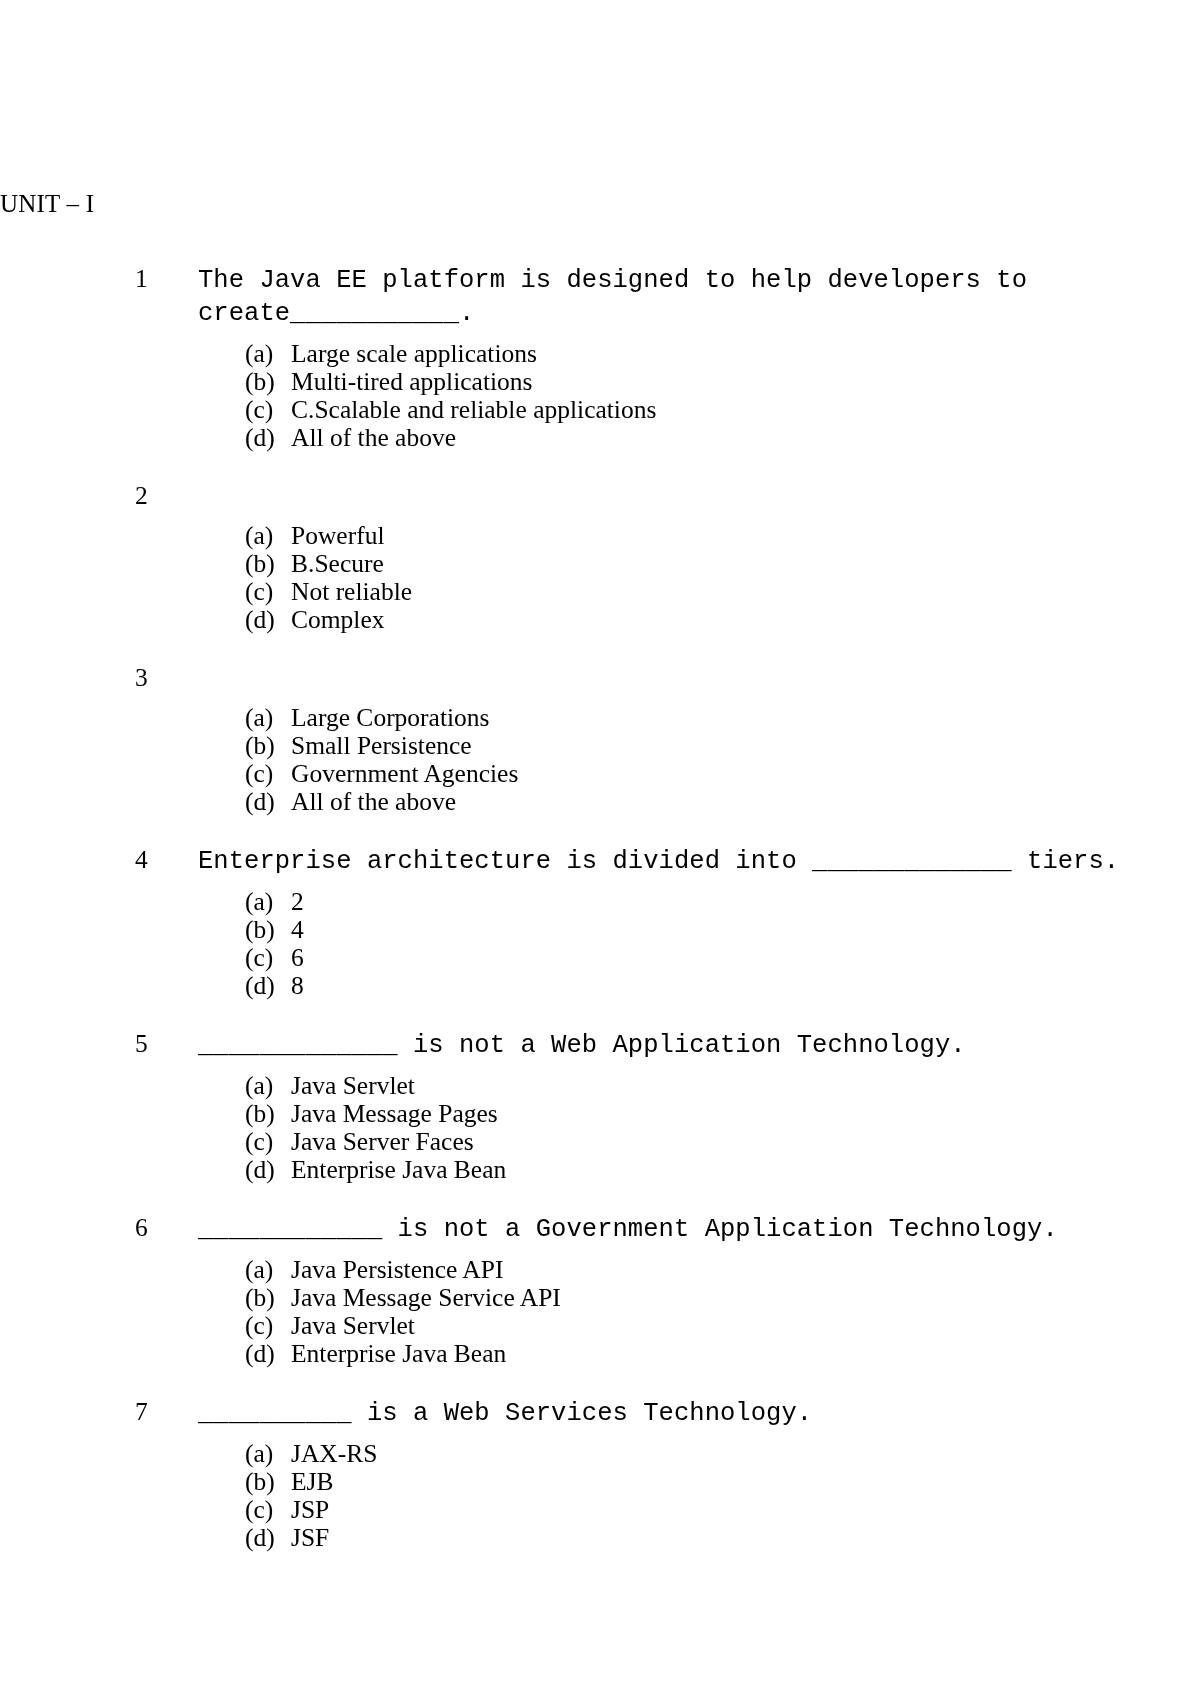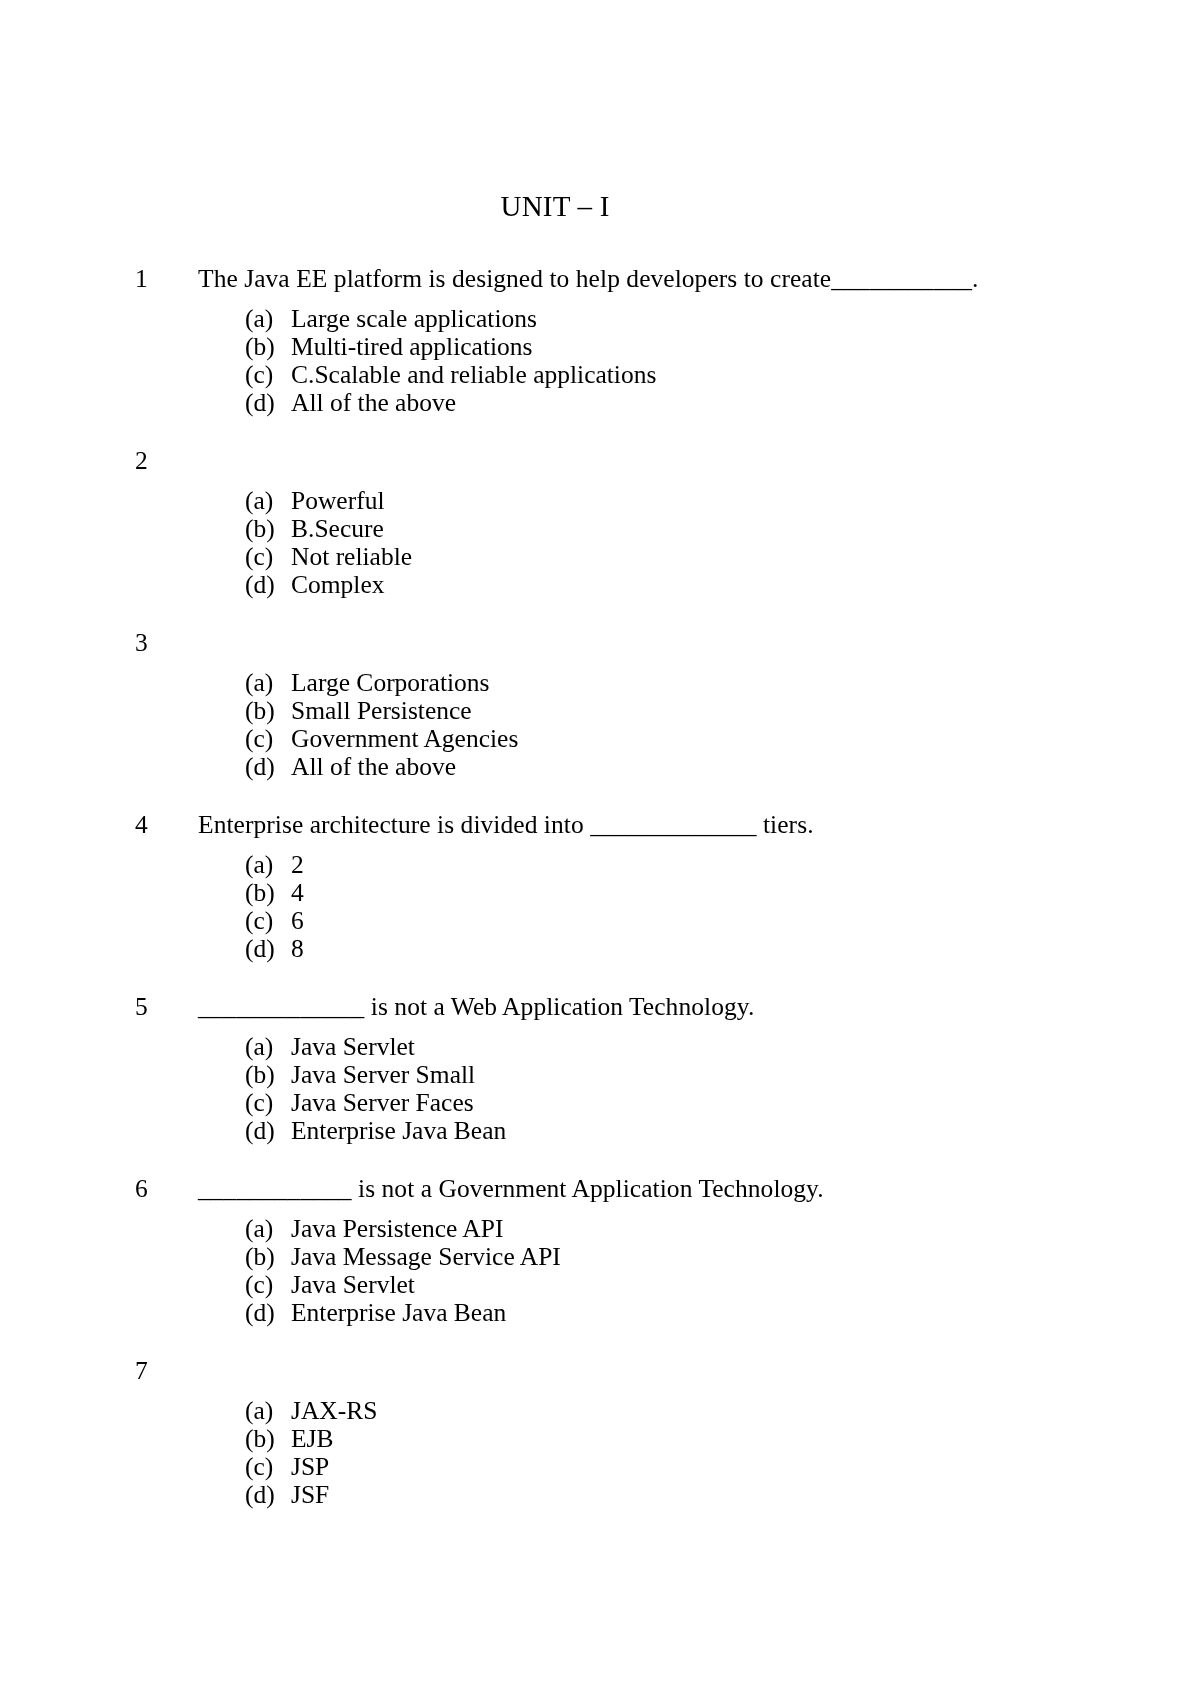--- a/index.html
+++ b/index.html
@@ -21,22 +21,22 @@
     top: 0;
     width: 1200px;
     height: 1697px;
     background: #ffffff;
   }
   .unit-heading {
     position: absolute;
     left: 0;
     top: 190px;
     width: 1110px;
-    text-align: center;
-    font-size: 29px;
+    text-align: left;
+    font-size: 25px;
     letter-spacing: 0.2px;
     font-family: Liberation Serif, serif;
   }
   .questions {
     position: absolute;
     left: 0;
     top: 262px;
     width: 1200px;
   }
   .question-block {
@@ -52,20 +52,21 @@
   }
   .q-num {
     width: 63px;
     flex: 0 0 63px;
     font-size: 25.5px;
   }
   .q-text {
     flex: 1 1 auto;
     white-space: pre-wrap;
     letter-spacing: 0.05px;
+    font-family: Liberation Mono, monospace;
   }
   .options {
     margin-top: 10px;
     padding-left: 245px;
   }
   .option-row {
     display: flex;
     align-items: baseline;
     font-size: 25.5px;
     line-height: 28px;
@@ -193,21 +194,21 @@
           <span class="q-num">5</span>
           <span class="q-text">_____________ is not a Web Application Technology.</span>
         </div>
         <div class="options">
           <div class="option-row">
             <span class="opt-marker">(a)</span>
             <span class="opt-text">Java Servlet</span>
           </div>
           <div class="option-row">
             <span class="opt-marker">(b)</span>
-            <span class="opt-text">Java Server Small</span>
+            <span class="opt-text">Java Message Pages</span>
           </div>
           <div class="option-row">
             <span class="opt-marker">(c)</span>
             <span class="opt-text">Java Server Faces</span>
           </div>
           <div class="option-row">
             <span class="opt-marker">(d)</span>
             <span class="opt-text">Enterprise Java Bean</span>
           </div>
         </div>
@@ -234,20 +235,21 @@
           <div class="option-row">
             <span class="opt-marker">(d)</span>
             <span class="opt-text">Enterprise Java Bean</span>
           </div>
         </div>
         <div class="spacer-after-options"></div>
       </div>
       <div class="question-block">
         <div class="q-line">
           <span class="q-num">7</span>
+          <span class="q-text">__________ is a Web Services Technology.</span>
         </div>
         <div class="options">
           <div class="option-row">
             <span class="opt-marker">(a)</span>
             <span class="opt-text">JAX-RS</span>
           </div>
           <div class="option-row">
             <span class="opt-marker">(b)</span>
             <span class="opt-text">EJB</span>
           </div>

